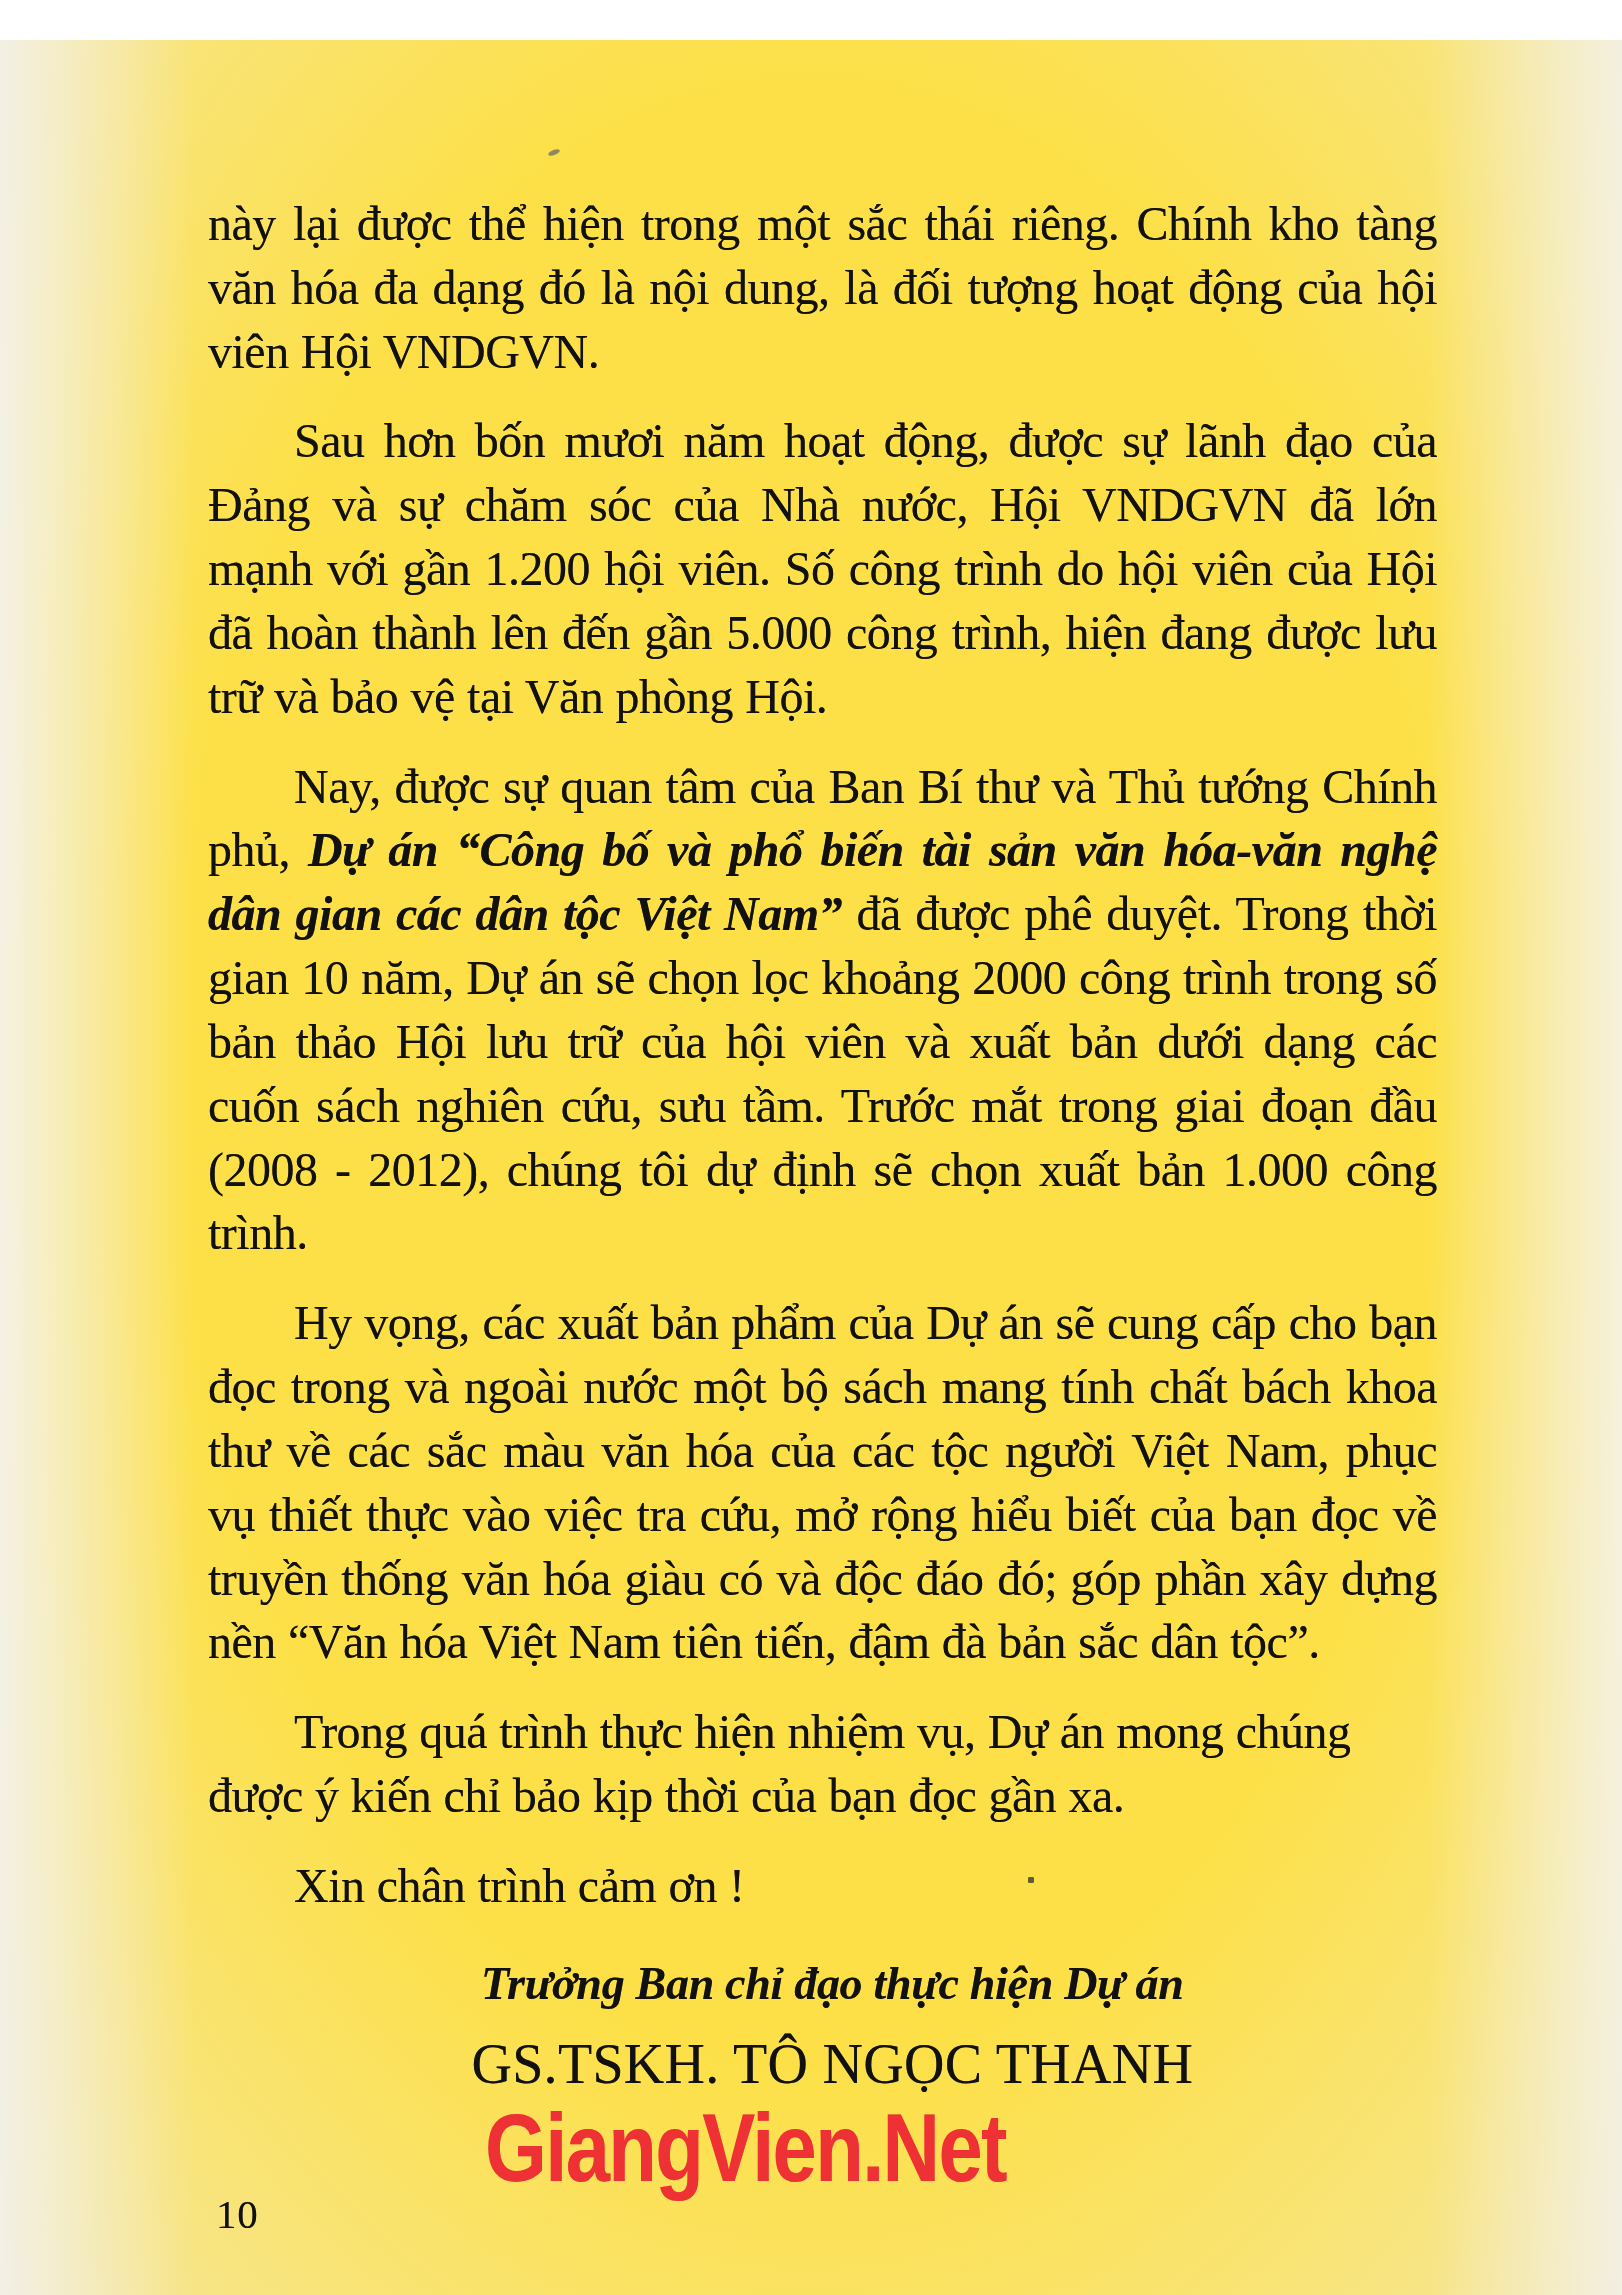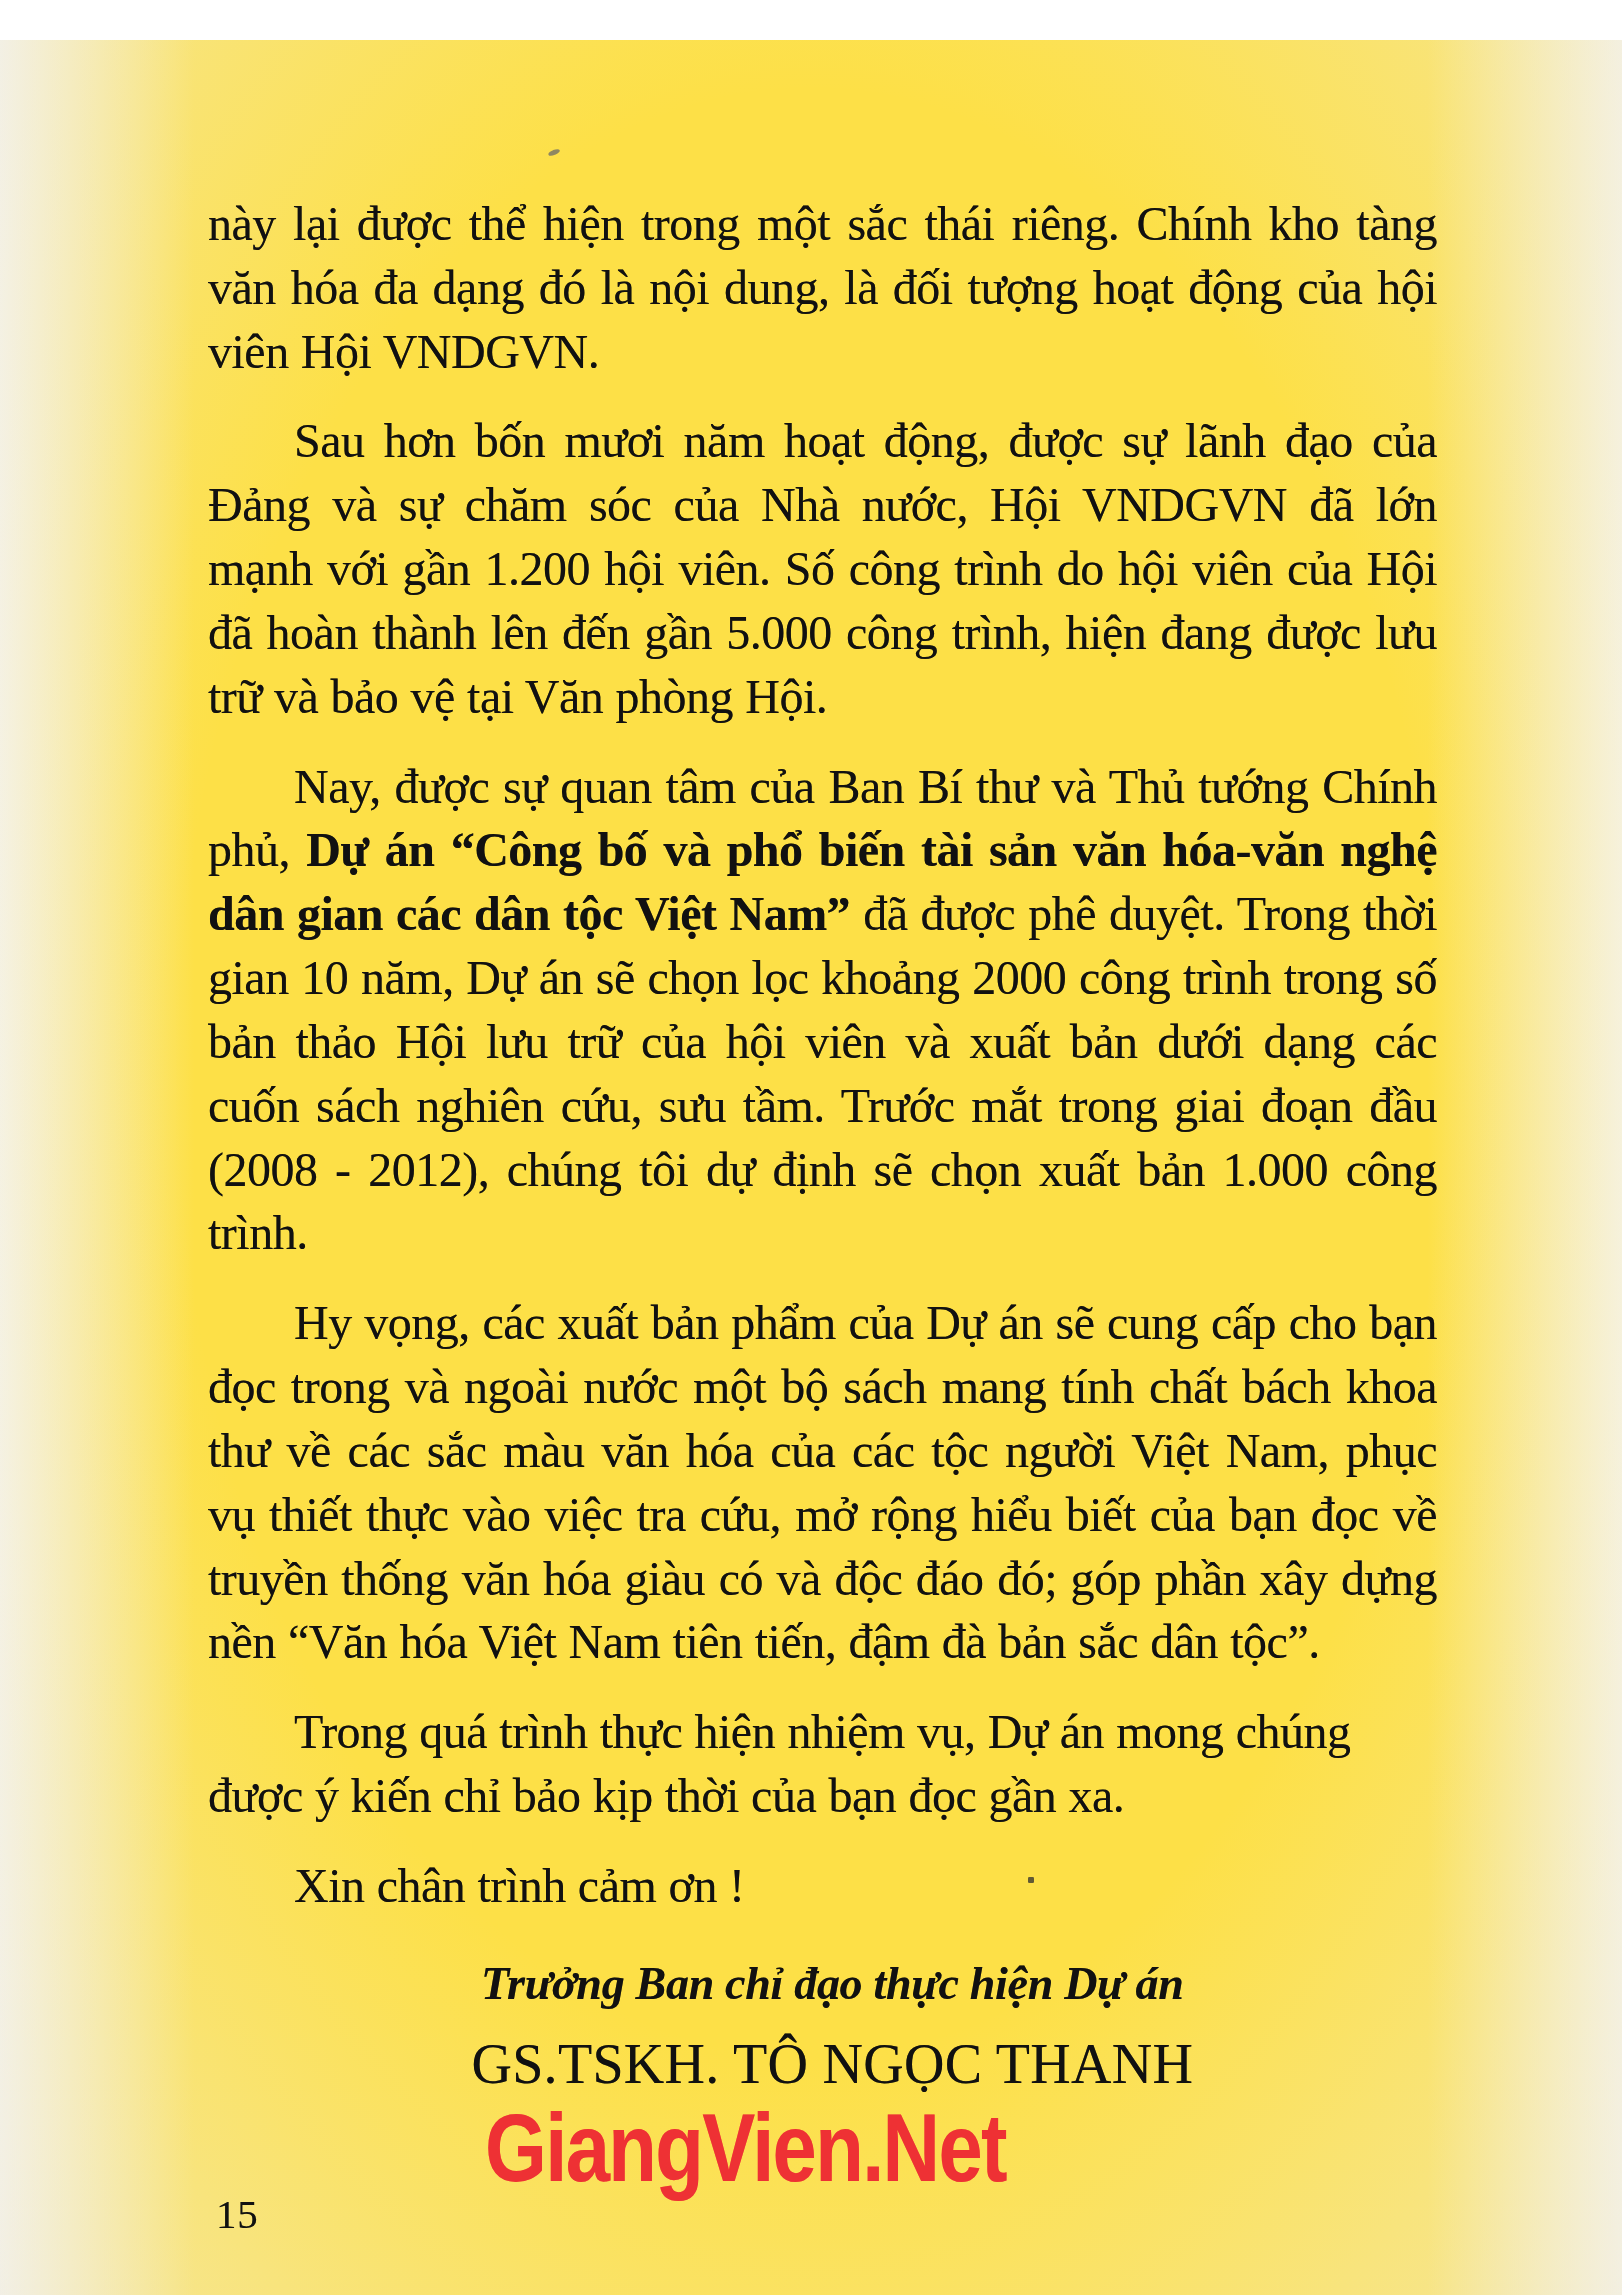--- a/index.html
+++ b/index.html
@@ -52,20 +52,21 @@
     text-align: left;
   }
 
   
   p.para.continued {
     text-indent: 0;
   }
 
   b.title-quote {
     font-weight: bold;
+    font-style: italic;
   }
 
   #signature-block {
     position: absolute;
     left: 208px;
     top: 1917px;
     width: 1229px;
     text-align: center;
   }
 
@@ -145,19 +146,19 @@
 
   </div>
 
   <div id="signature-block">
     <p id="sig-role">Trưởng Ban chỉ đạo thực hiện Dự án</p>
     <p id="sig-name">GS.TSKH. TÔ NGỌC THANH</p>
   </div>
 
   <div id="watermark" style="color: rgb(238, 49, 52);">GiangVien.Net</div>
 
-  <div id="page-number">15</div>
+  <div id="page-number">10</div>
 
   <div class="speck" id="speck-top"></div>
   <div class="speck" id="speck-mid"></div>
 
 </div>
 
 
 </body></html>

